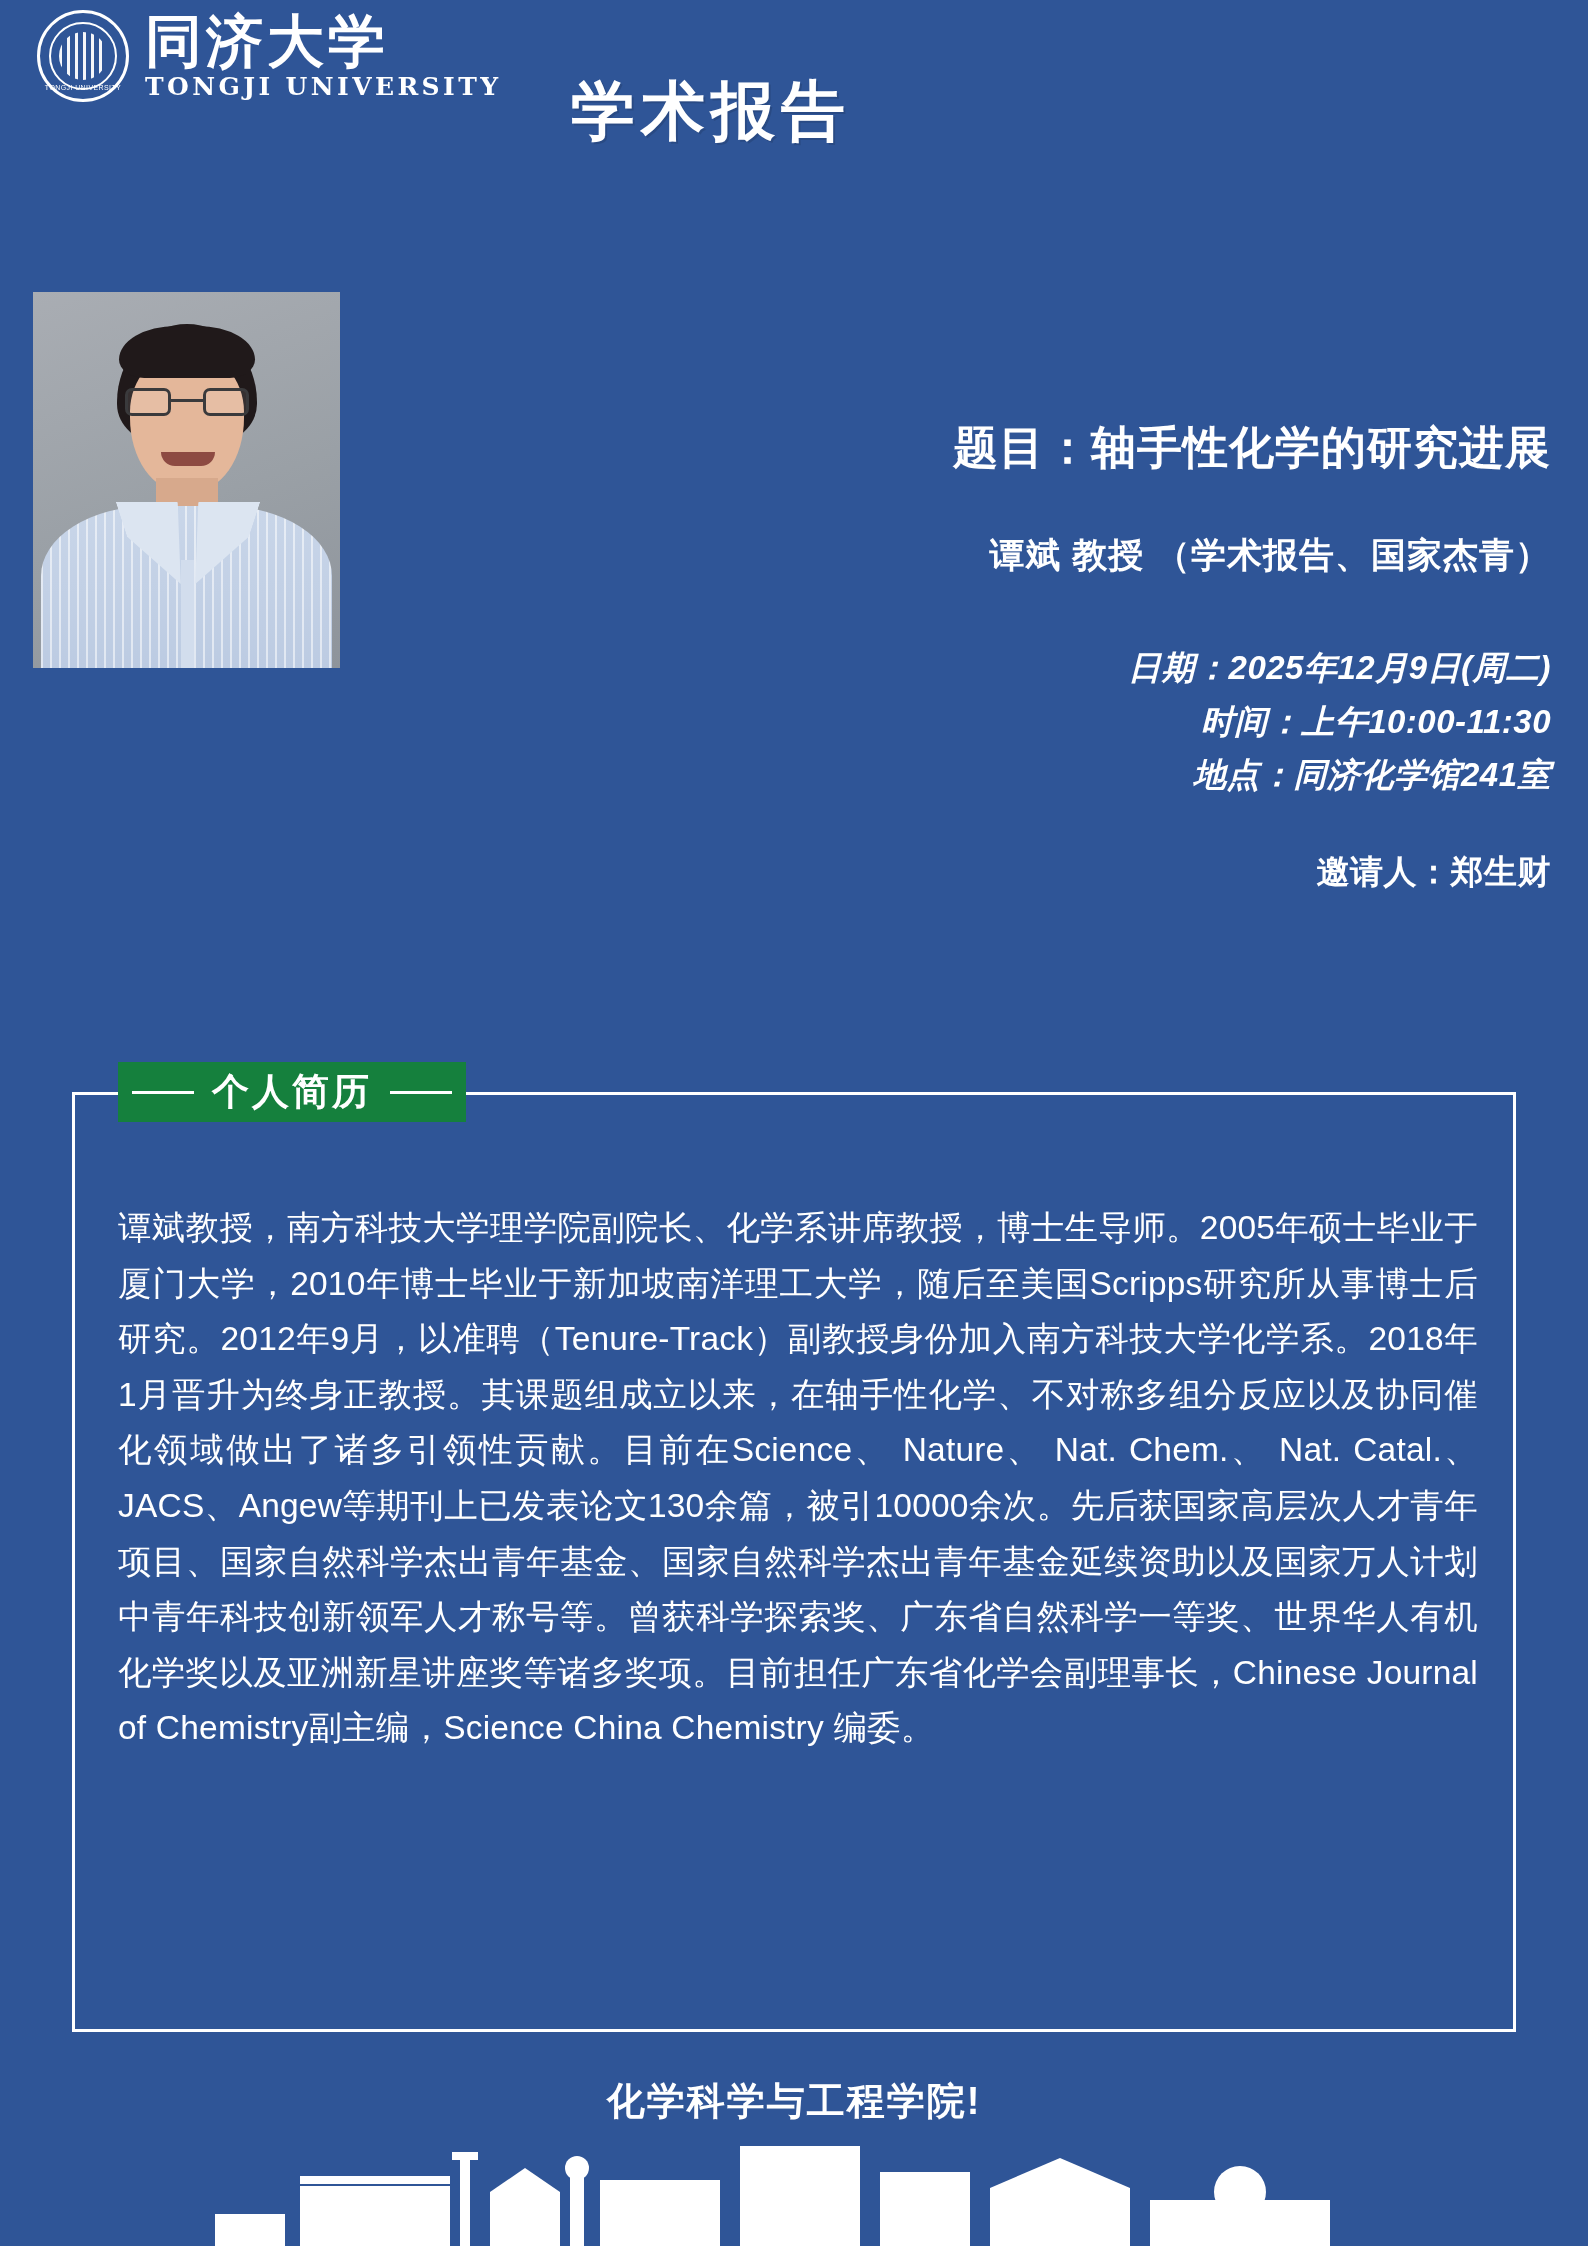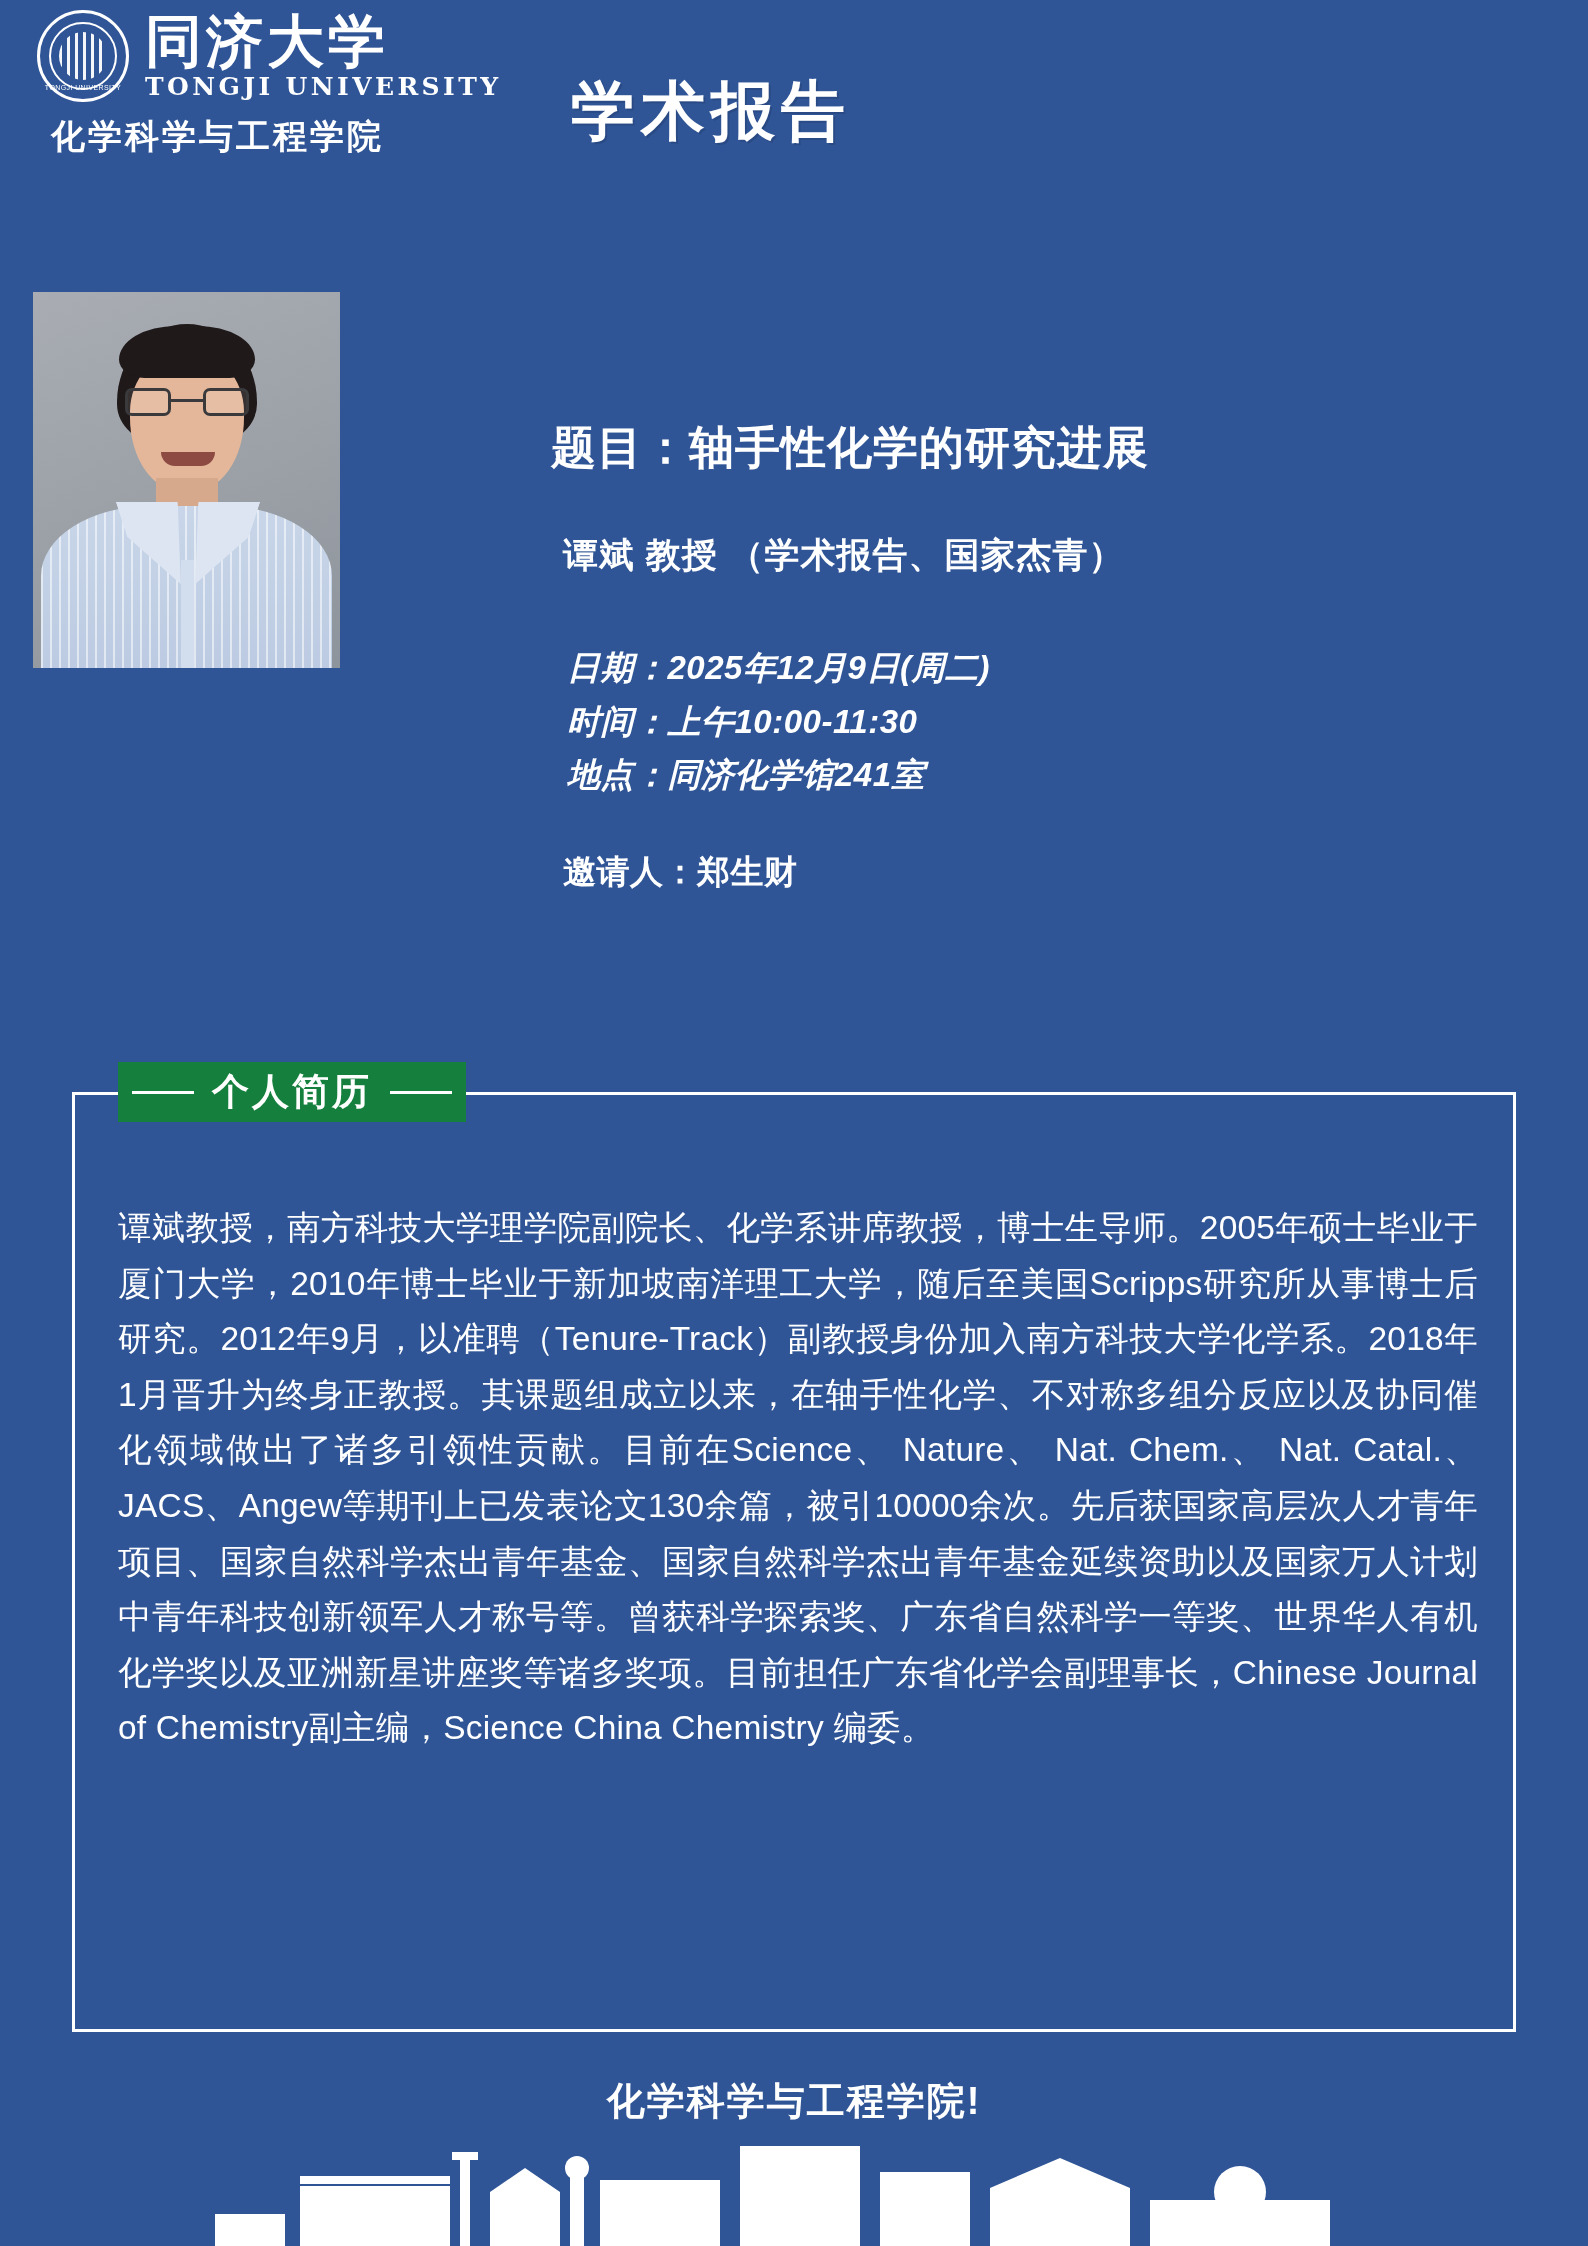--- a/index.html
+++ b/index.html
@@ -213,20 +213,21 @@
     width: 13px; height: 108px;
     background: #d2dded;
   }
 
   
   .info {
     position: absolute;
     left: 551px;
     top: 420px;
     width: 1000px;
+    text-align: right;
   }
   .talk-title {
     font-size: 45px;
     font-weight: bold;
     letter-spacing: 1px;
     line-height: 1.25;
     margin: 0;
     white-space: nowrap;
   }
   .speaker {
@@ -329,21 +330,20 @@
       <div class="logo-row">
         <div class="logo-seal">
           <div class="seal-inner"></div>
           <div class="seal-text">TONGJI UNIVERSITY</div>
         </div>
         <div class="logo-names">
           <div class="cn-name">同济大学</div>
           <div class="en-name">TONGJI UNIVERSITY</div>
         </div>
       </div>
-      <div class="school-name">化学科学与工程学院</div>
     </div>
     <div class="poster-title">学术报告</div>
   </div>
 
   <div class="portrait">
     <div class="hair"></div>
     <div class="face"></div>
     <div class="fringe"></div>
     <div class="glasses">
       <div class="lens left"></div>

